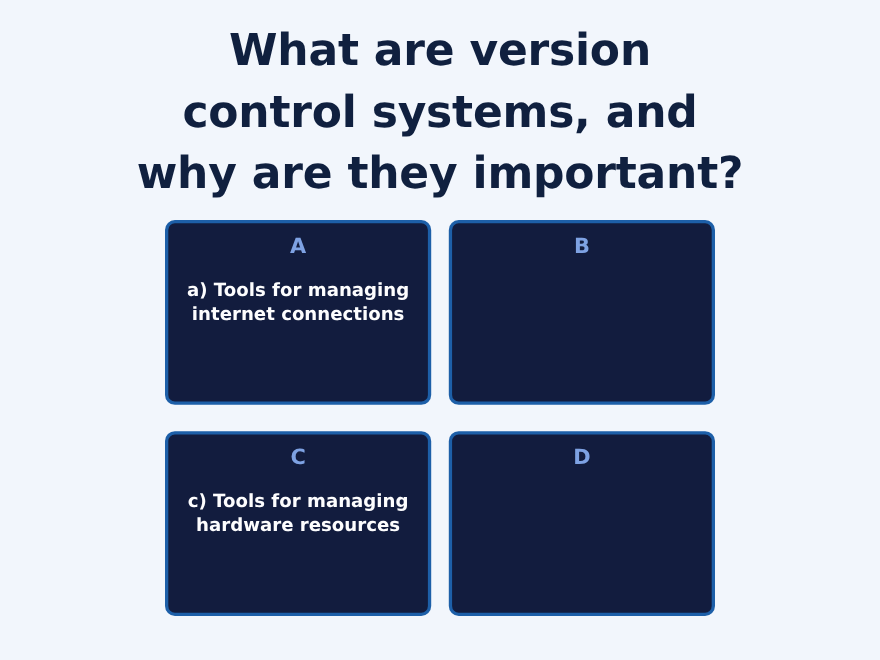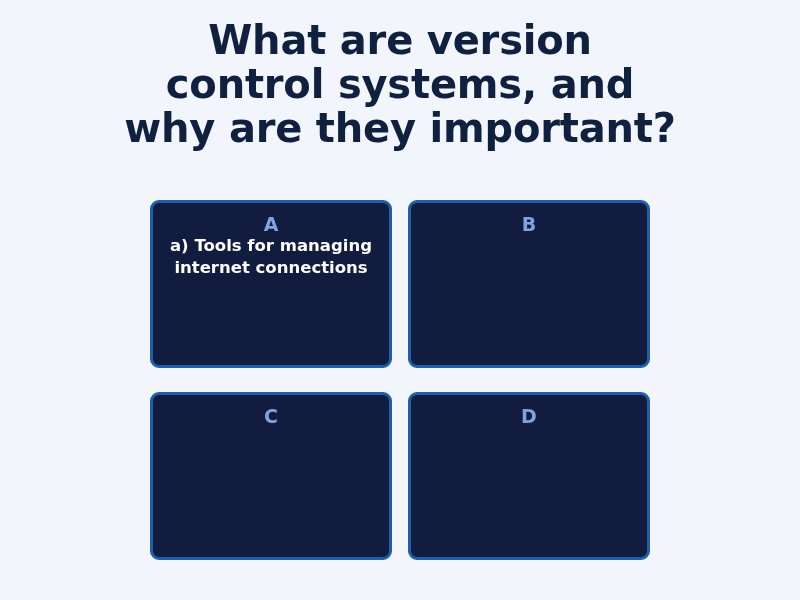--- a/index.html
+++ b/index.html
@@ -19,21 +19,21 @@
     height: 600px;
     box-sizing: border-box;
   }
   .question-title {
     position: absolute;
     left: 100px;
     top: 18px;
     width: 600px;
     text-align: center;
     font-size: 40px;
-    line-height: 44px;
+    line-height: 56px;
     font-weight: bold;
     color: #10203f;
     letter-spacing: -0.2px;
     white-space: pre-line;
   }
   .answers-grid {
     position: absolute;
     left: 150px;
     top: 200px;
     width: 500px;
@@ -71,20 +71,21 @@
     align-items: flex-start;
     justify-content: center;
   }
   .answer-text {
     width: 100%;
     text-align: center;
     font-size: 16.5px;
     line-height: 21.5px;
     font-weight: bold;
     color: #fdfdfe;
+    margin-top: 18px;
   }
   .answer-card.tight .answer-text {
     margin-top: 2px;
   }
 </style>
 </head>
 <body>
 
 <div class="quiz-root">
 
@@ -100,20 +101,23 @@
         <div class="answer-text">a) Tools for managing internet connections</div>
       </div>
     </div>
 
     <div class="answer-card tight">
       <div class="answer-letter">B</div>
     </div>
 
     <div class="answer-card">
       <div class="answer-letter">C</div>
+      <div class="answer-body">
+        <div class="answer-text">c) Tools for managing hardware resources</div>
+      </div>
     </div>
 
     <div class="answer-card">
       <div class="answer-letter">D</div>
     </div>
 
   </div>
 </div>
 
 </body></html>

